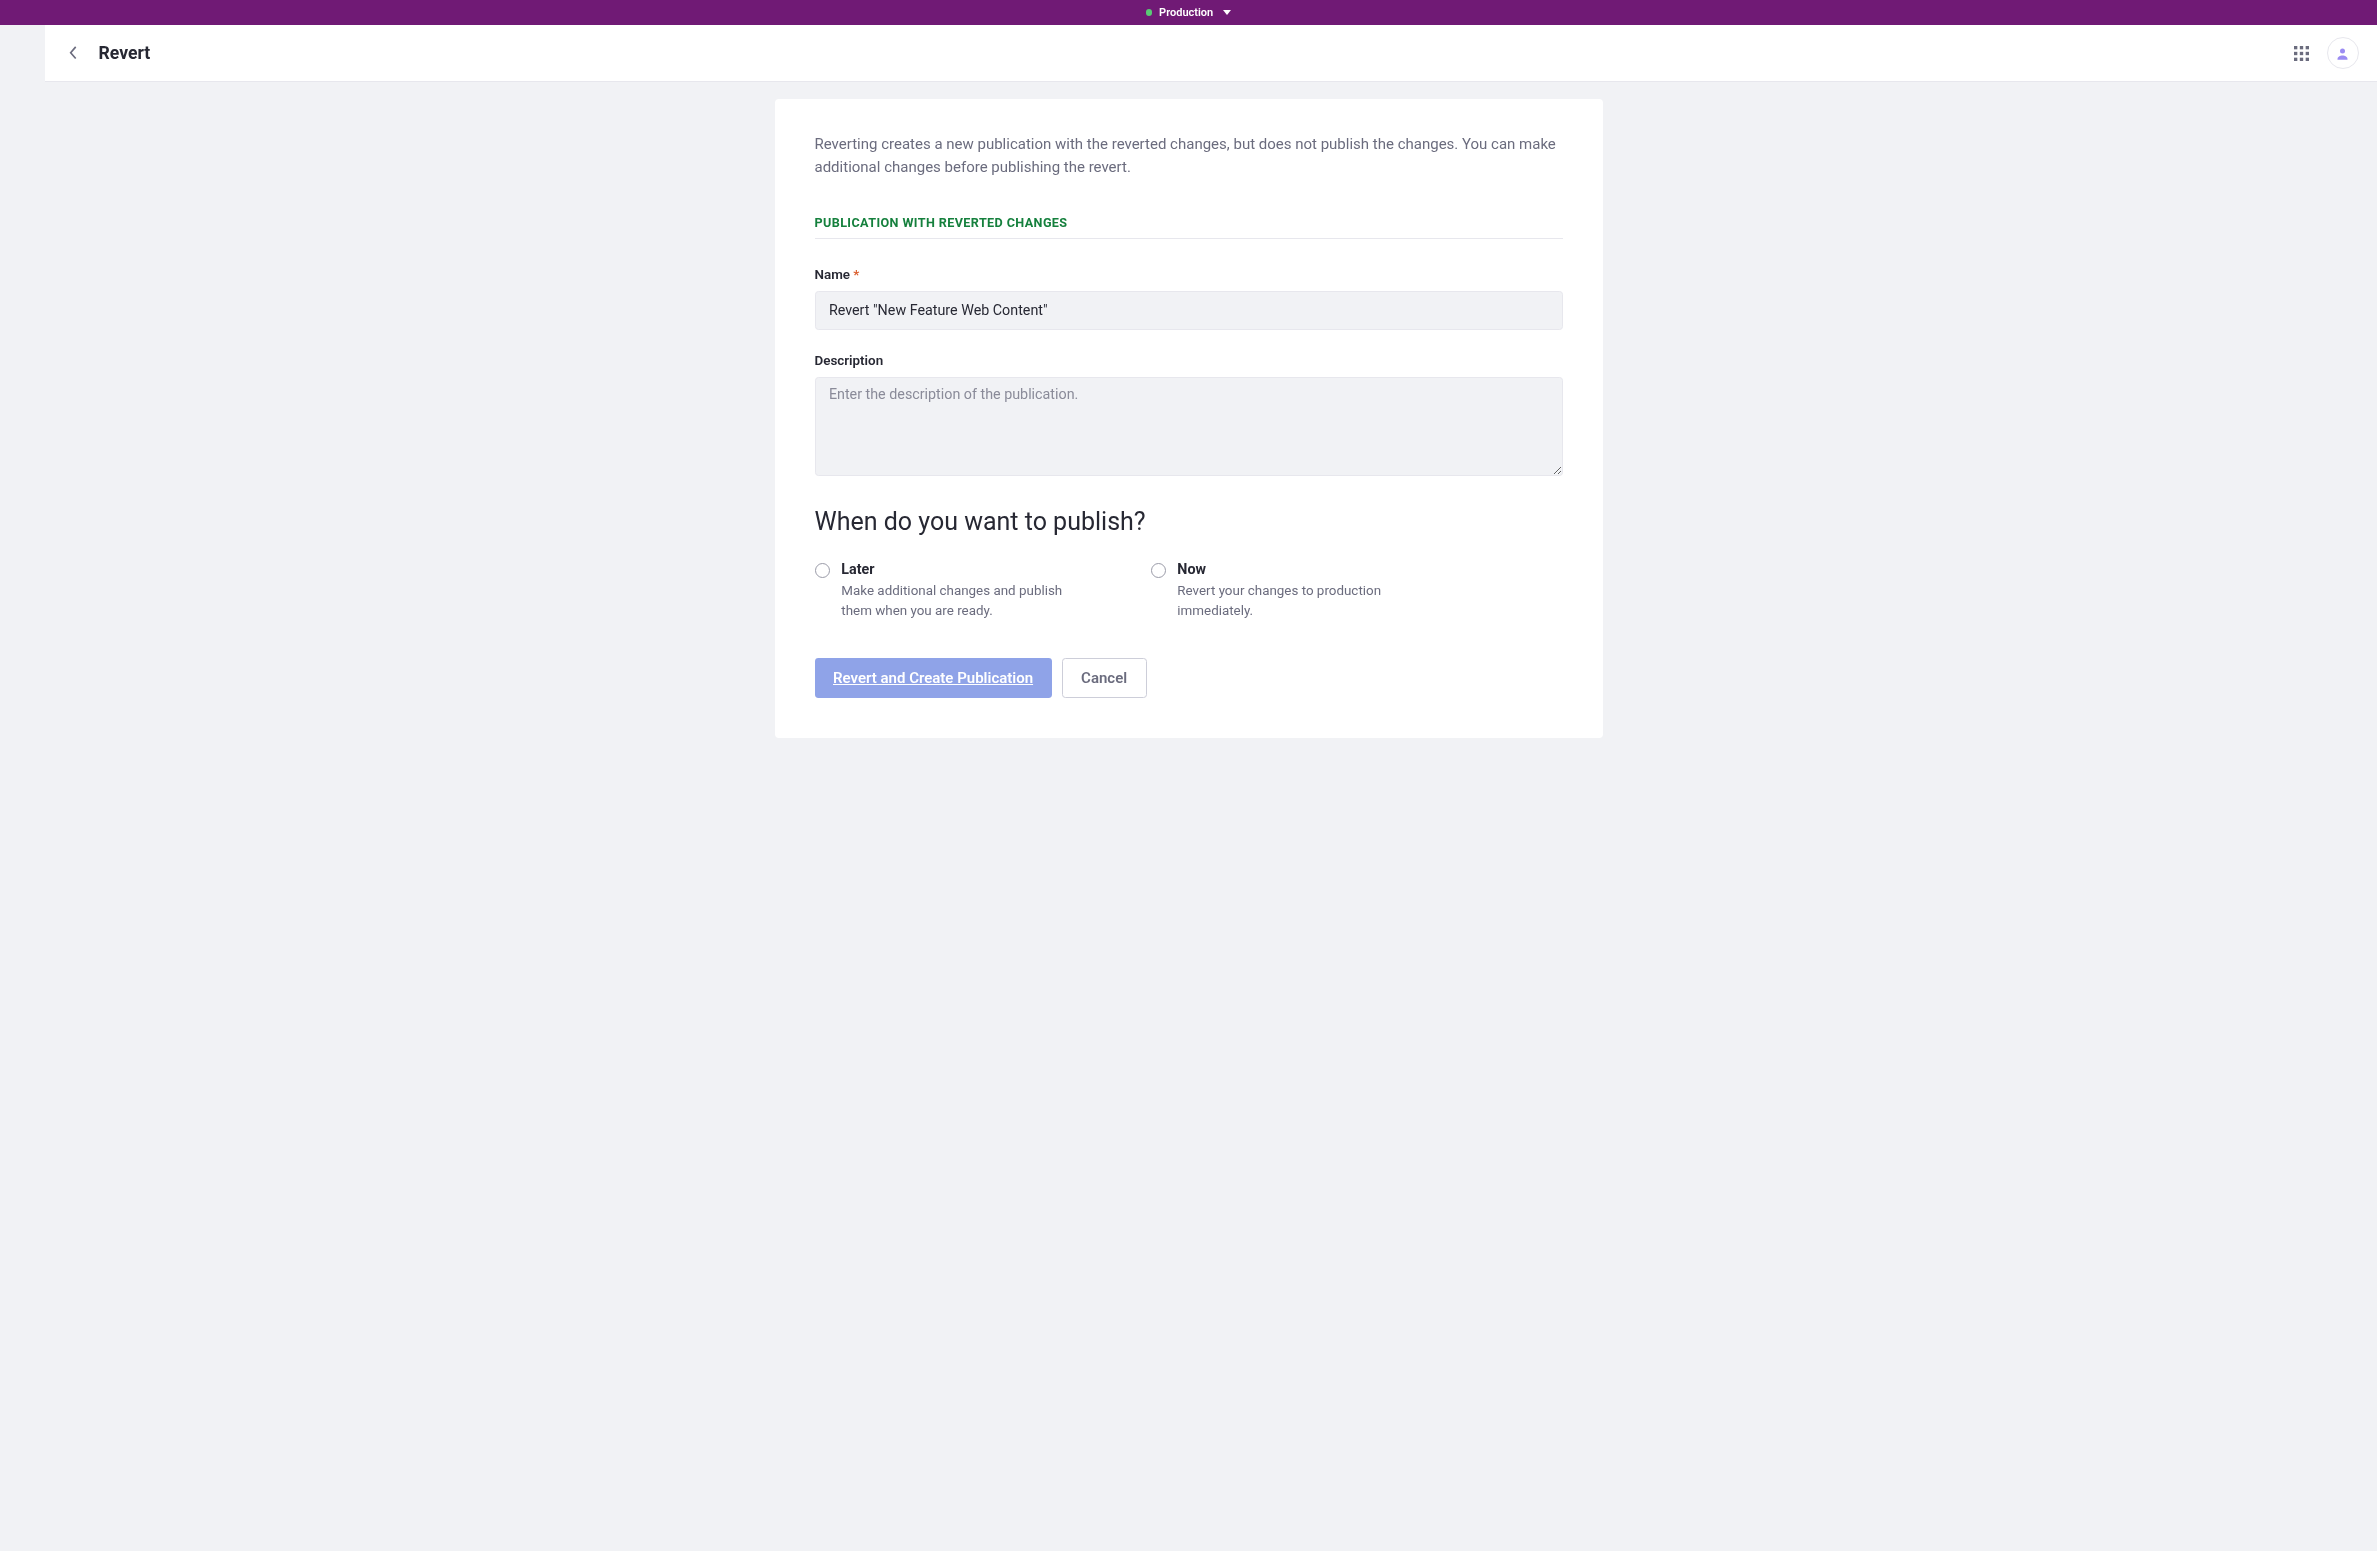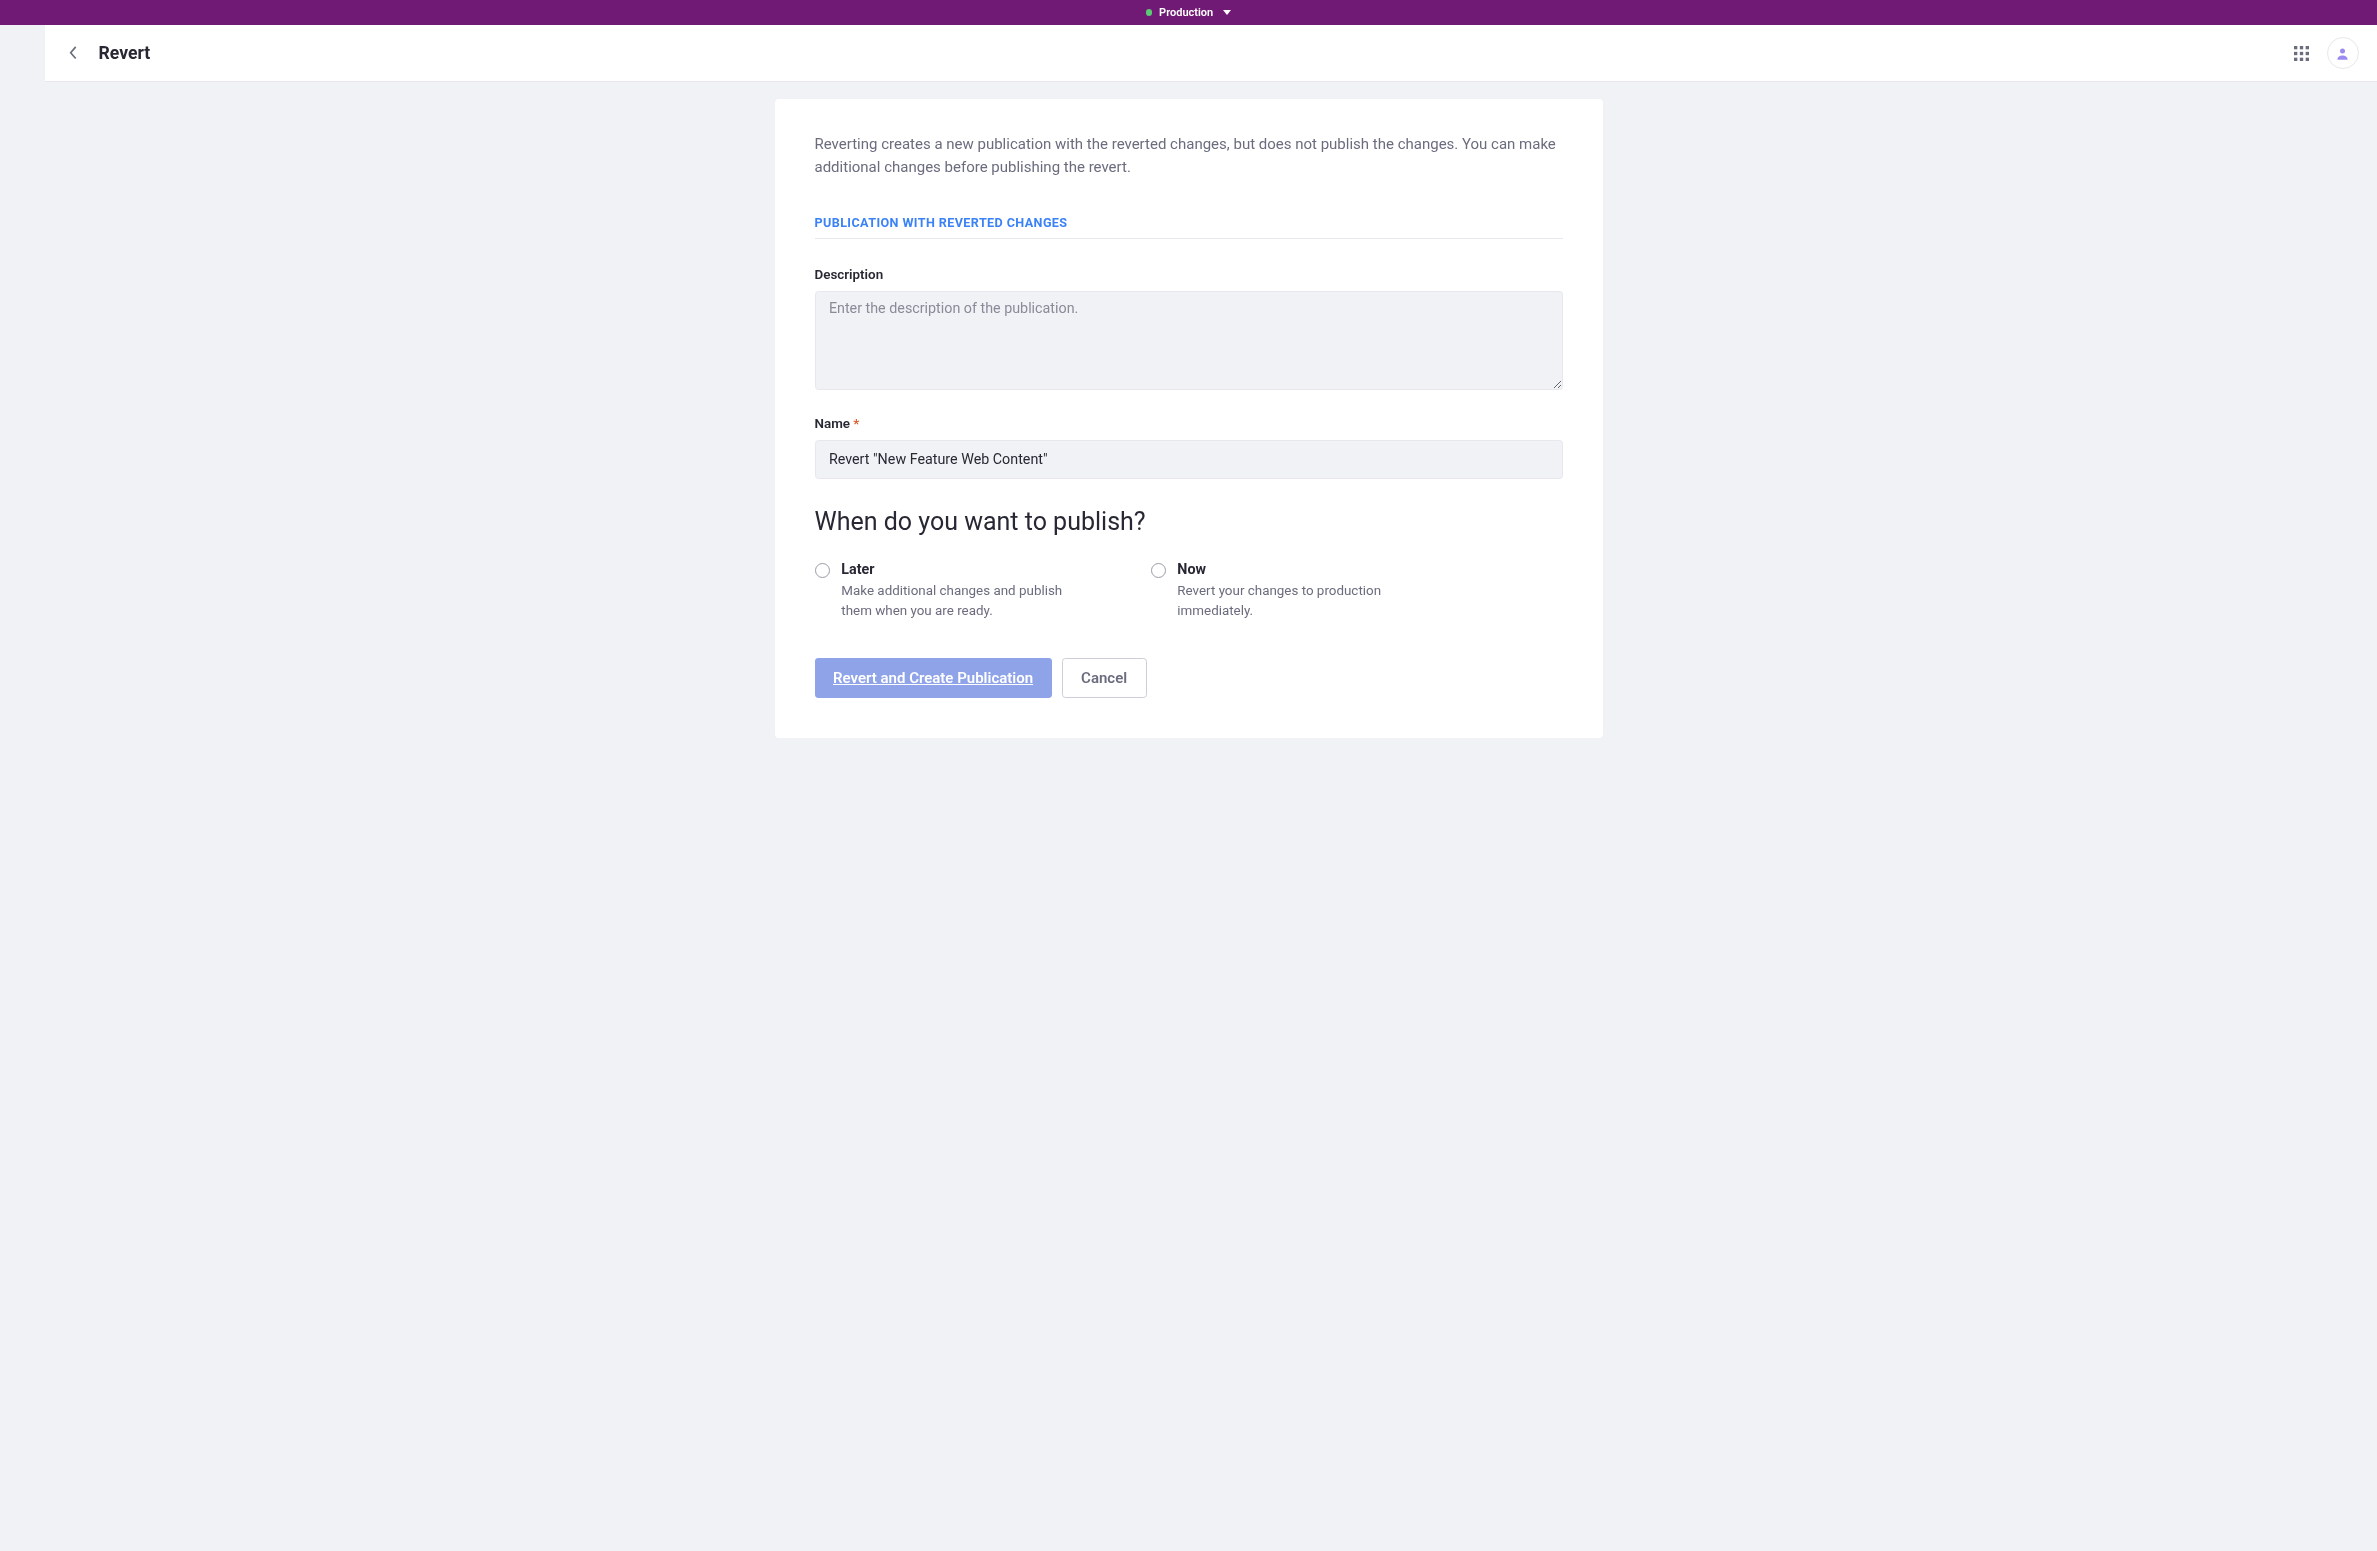--- a/index.html
+++ b/index.html
@@ -93,21 +93,21 @@
   .intro {
     color: #6b6c7e;
     font-size: 15px;
     line-height: 1.55;
     margin-bottom: 35px;
   }
   .section-header {
     font-size: 12.6px;
     font-weight: 700;
     letter-spacing: 0.4px;
-    color: #3b82f6;
+    color: #15803d;
     border-bottom: 0.8px solid #e7e7ed;
     padding-bottom: 8.4px;
     margin-bottom: 28.6px;
   }
   .field-group { margin-bottom: 23.5px; }
   .field-label {
     font-size: 13.4px;
     font-weight: 600;
     color: #272833;
     margin-bottom: 8.4px;
@@ -236,30 +236,30 @@
 </div>
 
 <div class="main">
   <div class="card">
 
     <p class="intro">Reverting creates a new publication with the reverted changes, but does not publish the changes. You can make additional changes before publishing the revert.</p>
 
     <div class="section-header">PUBLICATION WITH REVERTED CHANGES</div>
 
     <div class="field-group">
-      <label class="field-label">Description</label>
-      <textarea class="textarea" placeholder="Enter the description of the publication." style=""></textarea>
-    </div>
-
-    <div class="field-group">
       <label class="field-label">
         <span>Name</span>
         <span class="required-mark">*</span>
       </label>
       <input type="text" class="text-input" value="Revert &quot;New Feature Web Content&quot;" style="">
+    </div>
+
+    <div class="field-group">
+      <label class="field-label">Description</label>
+      <textarea class="textarea" placeholder="Enter the description of the publication." style=""></textarea>
     </div>
 
     <h2 class="publish-heading">When do you want to publish?</h2>
 
     <div class="radio-row">
       <div class="radio-option">
         <div class="radio-circle"></div>
         <div class="radio-text">
           <div class="radio-label">Later</div>
           <div class="radio-desc">Make additional changes and publish them when you are ready.</div>

